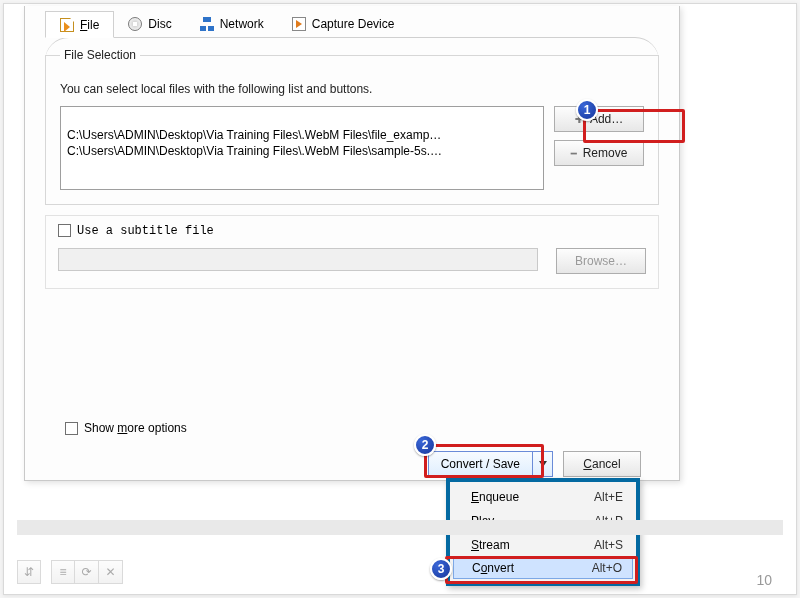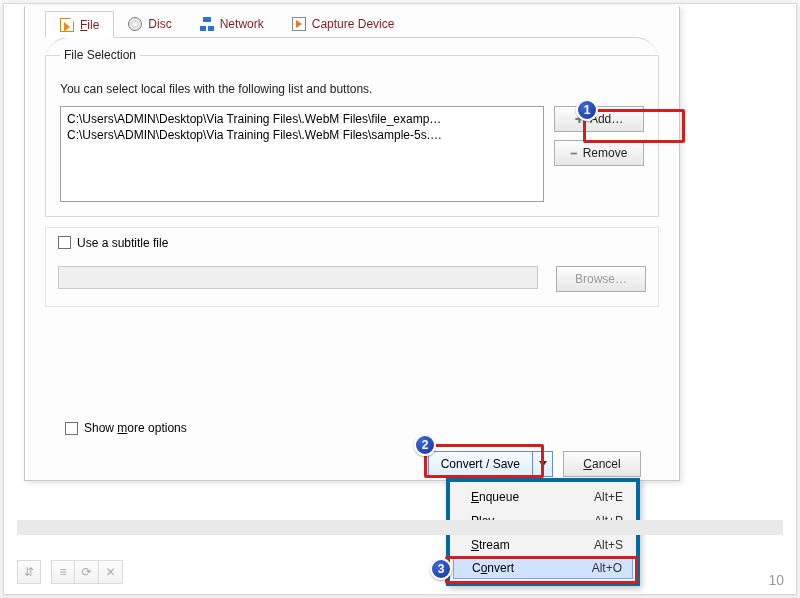--- a/index.html
+++ b/index.html
@@ -35,21 +35,21 @@
     align-items: center;
     gap: 0;
     padding: 4px 20px 0;
   }
   .tab {
     display: flex;
     align-items: flex-start;
     gap: 6px;
     padding: 6px 14px 5px;
     cursor: default;
-    color: #7f1d1d;
+    color: #000000;
   }
   .tab.active {
     border: 1px solid #d0d0d0;
     border-bottom: 1px solid #fff;
     background: #fff;
     position: relative;
     top: 1px;
   }
   .tab-underline { text-decoration: underline; }
   .tab-content {
@@ -61,24 +61,24 @@
   fieldset.file-selection {
     border: 1px solid #d7d7d7;
     margin: 0 0 10px;
     padding: 8px 14px 14px;
   }
   fieldset.file-selection legend { padding: 0 4px; color: #222; }
   .hint { margin: 12px 0 10px; color: #222; }
   .list-row { display: flex; gap: 10px; }
   .file-list {
     flex: 1;
-    height: 96px;
+    height: 84px;
     border: 1px solid #9e9e9e;
     background: #fff;
-    padding: 4px 6px;
+    padding: 20px 6px;
     overflow: hidden;
   }
   .file-list .item {
     white-space: nowrap;
     overflow: hidden;
     text-overflow: ellipsis;
     line-height: 16px;
   }
   .side-btns { display: flex; flex-direction: column; gap: 8px; }
   .winbtn {
@@ -102,21 +102,21 @@
   }
   .minus-icon::before {
     content: "━";
     color: #7a7a7a;
     font-size: 10px;
   }
   .subtitle-group {
     border: 1px solid #e2e2e2;
     padding: 8px 12px 14px;
   }
-  .chk { display: flex; align-items: flex-start; gap: 6px; margin-bottom: 16px; }
+  .chk { display: flex; align-items: flex-start; gap: 6px; margin-bottom: 10px; font-family: Liberation Mono, monospace; }
   .chkbox {
     width: 13px; height: 13px;
     border: 1px solid #707070;
     background: #fff;
     display: inline-block;
   }
   .sub-row { display: flex; gap: 18px; }
   .sub-input {
     flex: 1;
     height: 23px;
@@ -241,21 +241,21 @@
   .tb {
     width: 24px; height: 24px;
     border: 1px solid #bcbcbc;
     background: linear-gradient(#fbfbfb,#e9e9e9);
     display:flex; align-items:center; justify-content:center;
     color:#666;
   }
   .tb-group { display:flex; }
   .tb-group .tb + .tb { border-left: none; }
   .page-num {
-    position:absolute; right:12px; top:568px;
+    position:absolute; right:24px; top:568px;
     color:#999; font-size:14px;
   }
 </style>
 </head>
 <body>
 
 <div class="outer-wrap">
 
   <div class="dialog-window">
 

